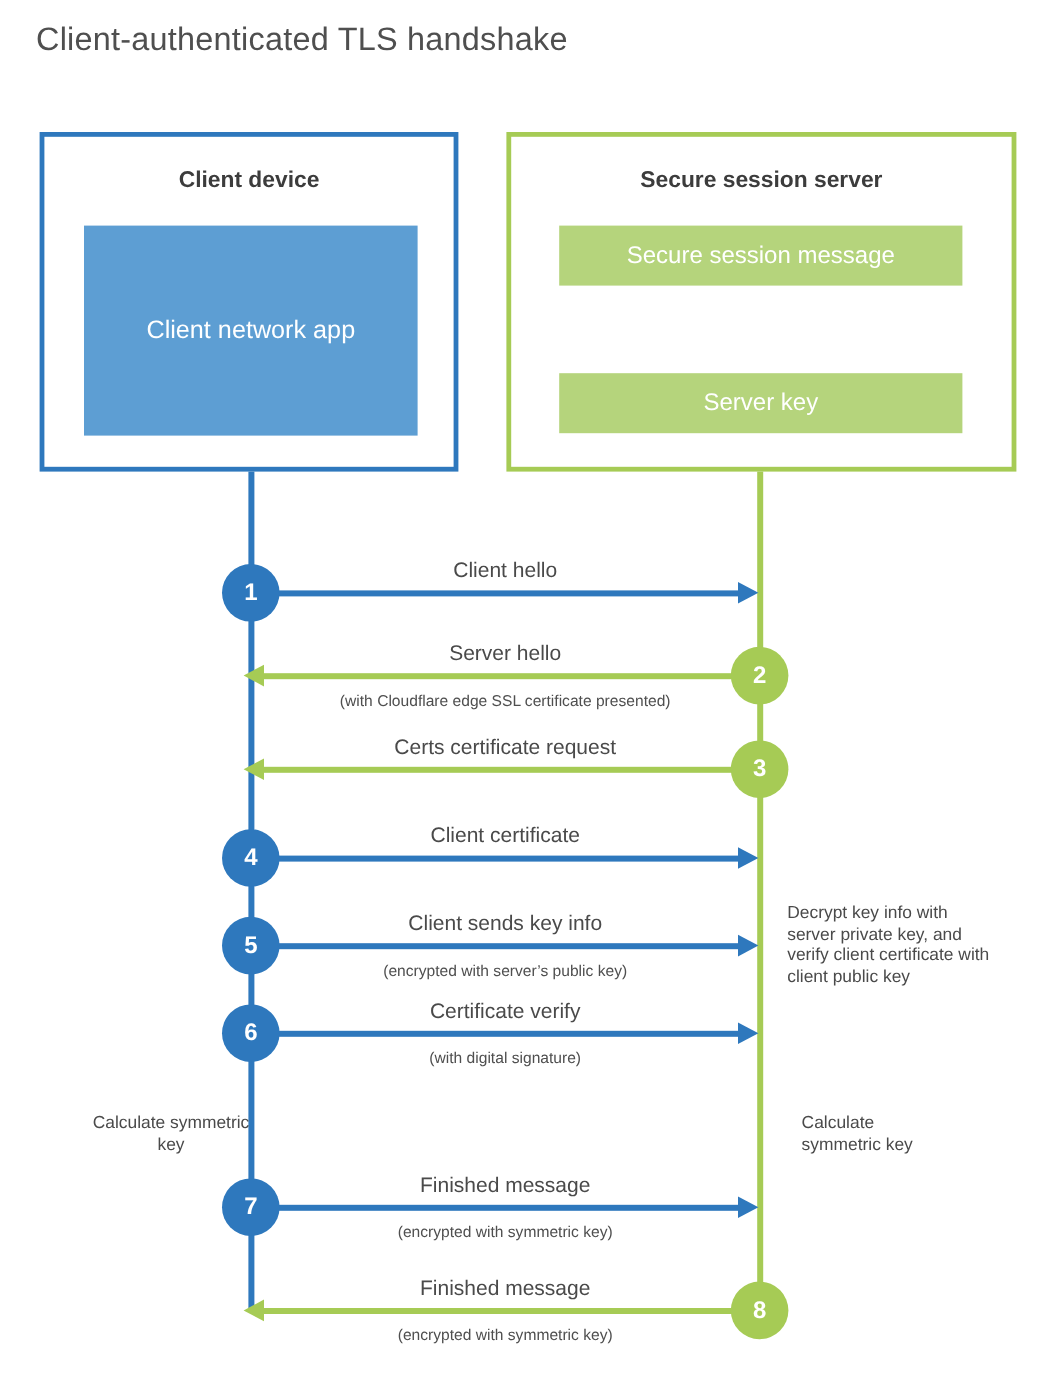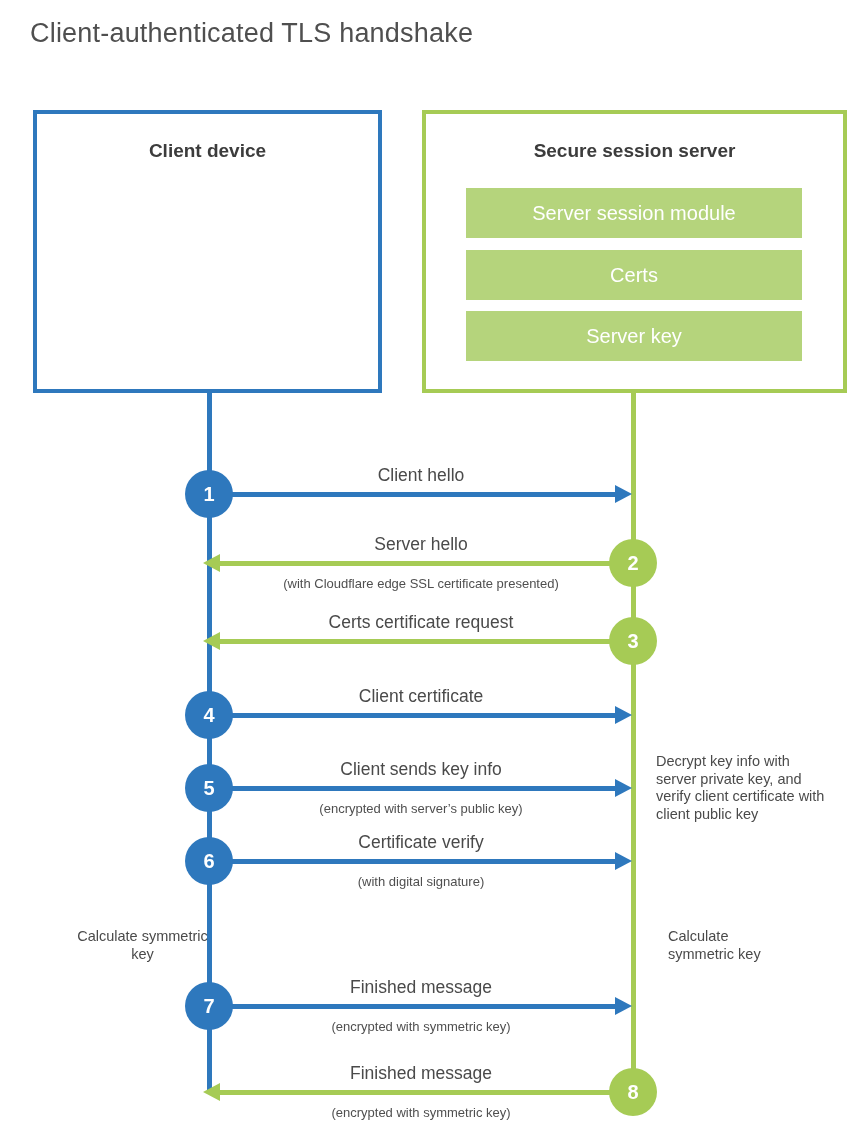--- a/index.html
+++ b/index.html
@@ -68,26 +68,28 @@
 </style>
 </head>
 <body>
 
 <div id="canvas">
 
   <div id="page-title">Client-authenticated TLS handshake</div>
 
   <div id="client-box" class="entity-box">
     <div class="entity-title">Client device</div>
+    <div id="app-rect">
+      <div class="app-label">Client network app</div>
+    </div>
   </div>
 
   <div id="server-box" class="entity-box">
     <div class="entity-title">Secure session server</div>
-    <div class="server-bar bar-1">Server session module</div>
-    <div class="server-bar bar-2">Certs</div>
+    <div class="server-bar bar-1">Secure session message</div>
     <div class="server-bar bar-3">Server key</div>
   </div>
 
   <div id="client-lifeline" class="lifeline"></div>
   <div id="server-lifeline" class="lifeline"></div>
 
   <div class="step to-server" style="top:494px">
     <div class="label">Client hello</div>
     <div class="line"></div>
     <div class="head"></div>

